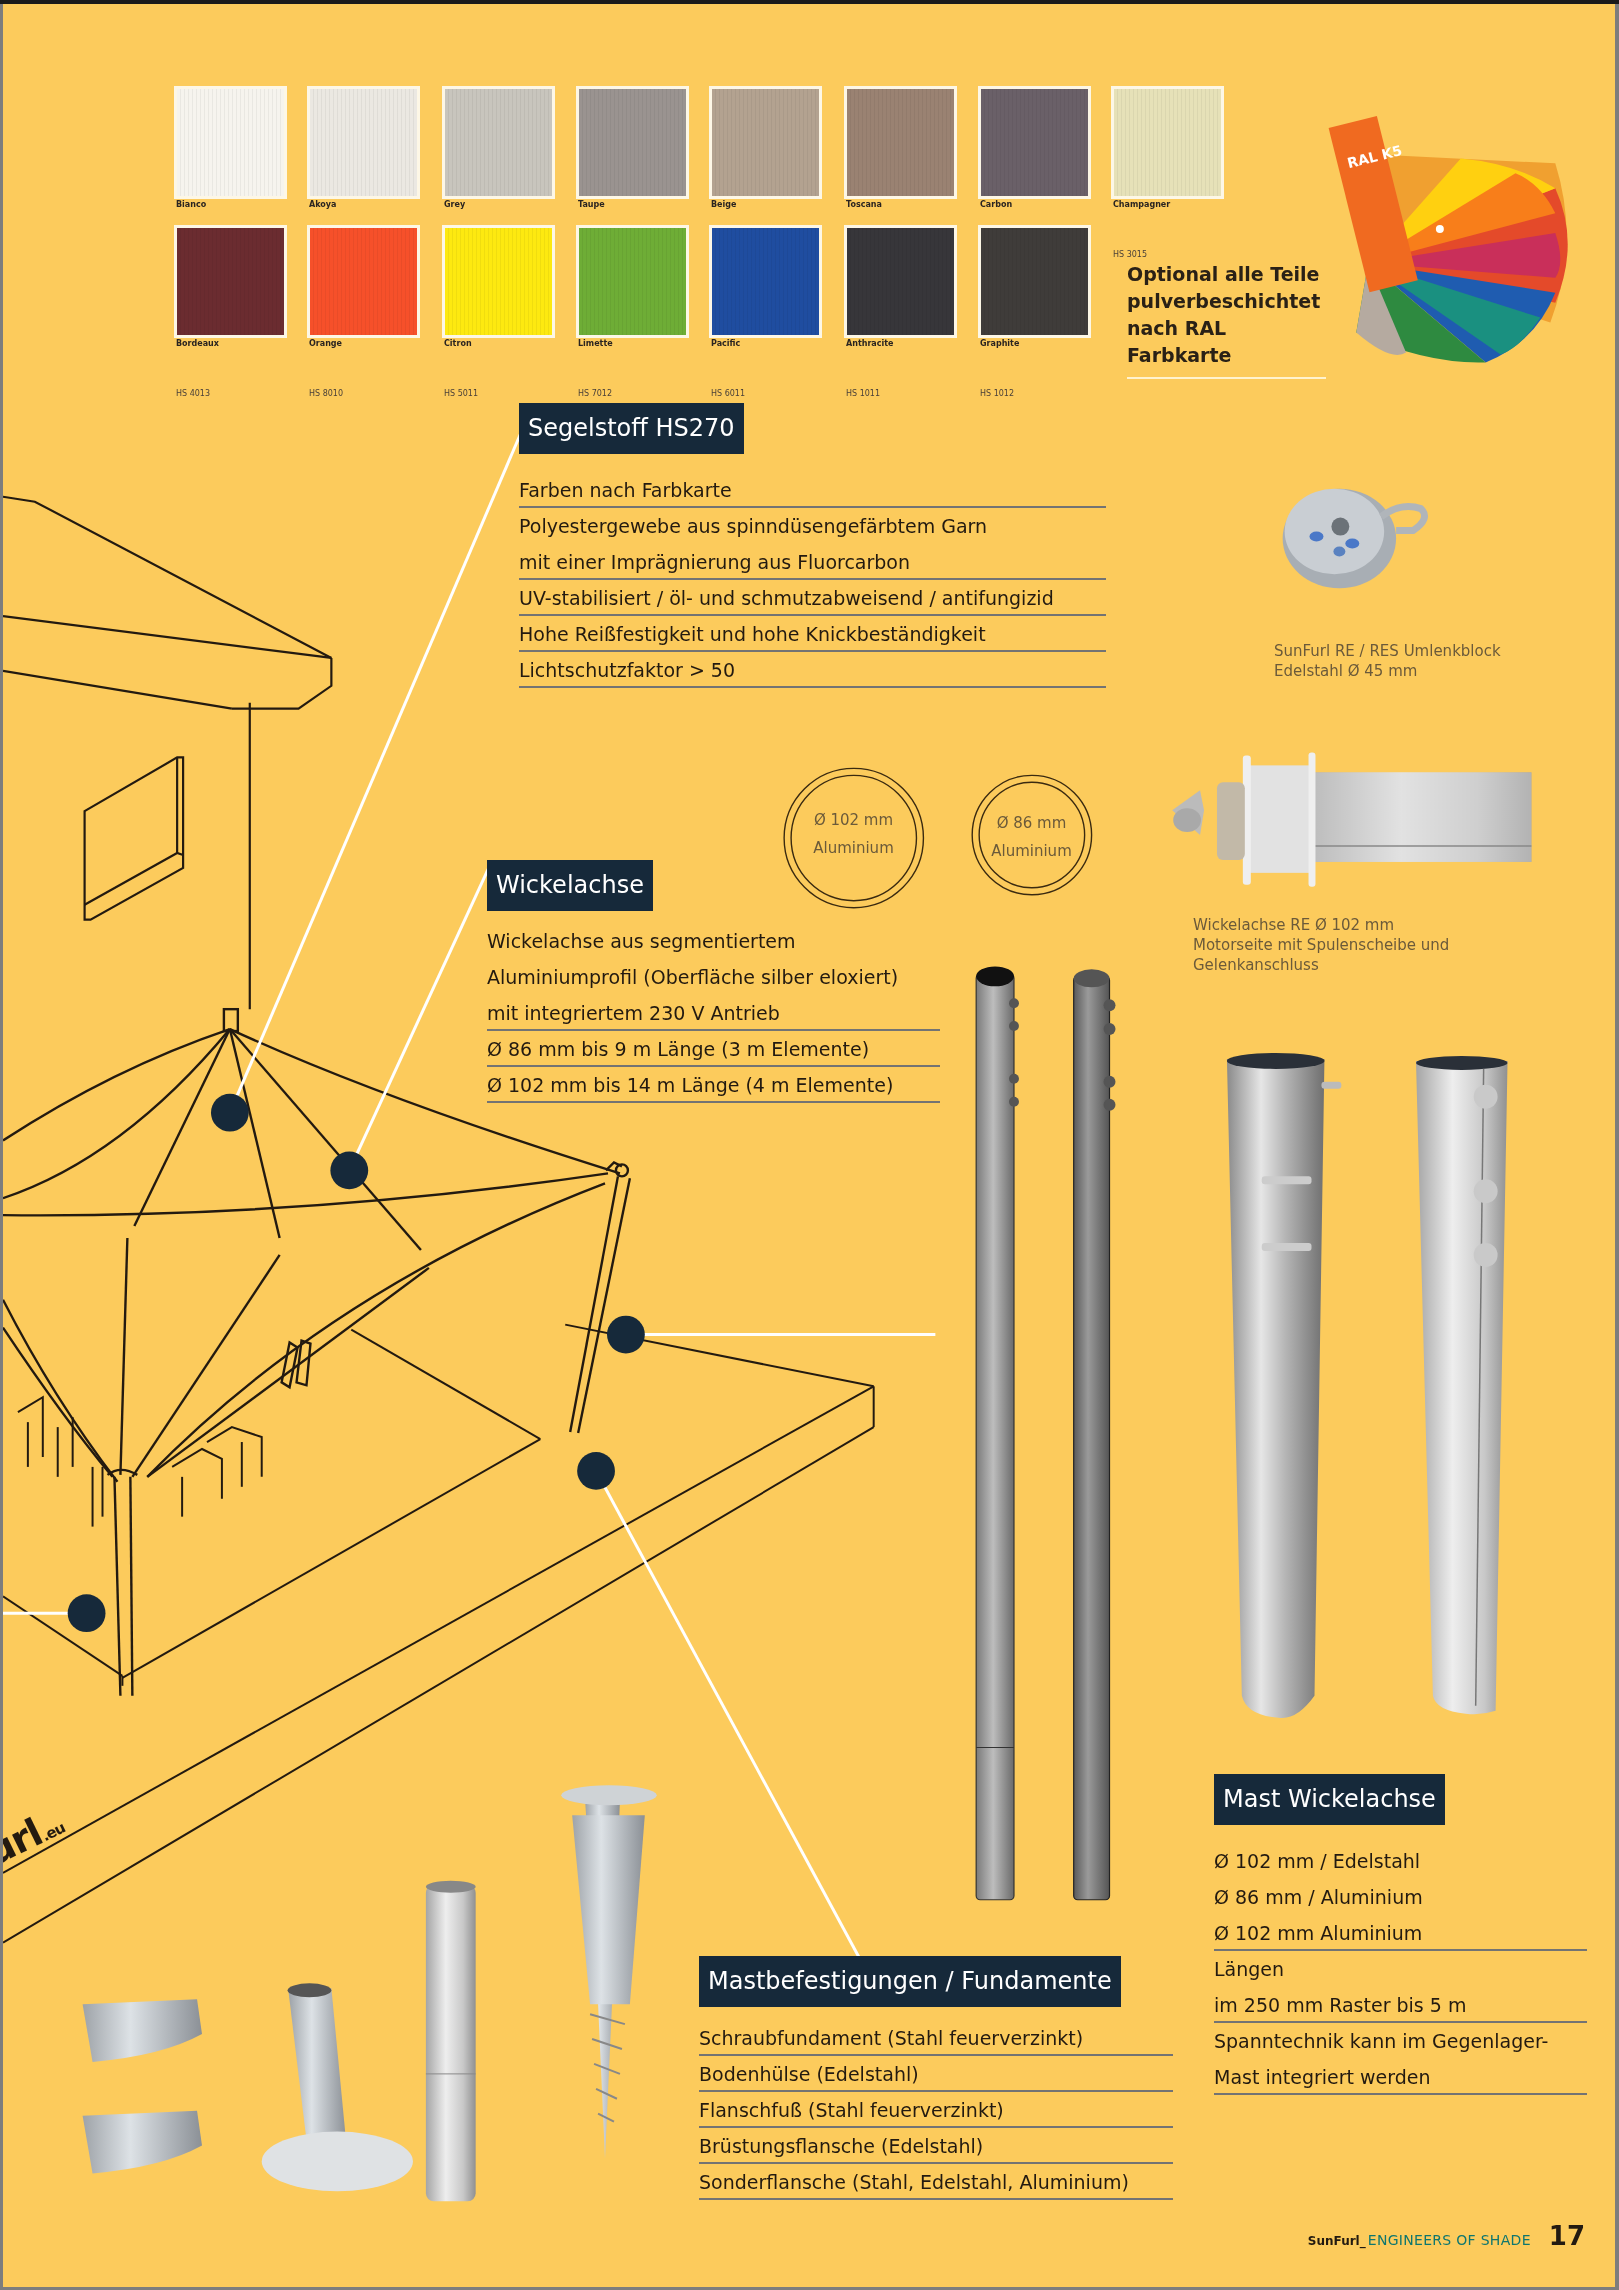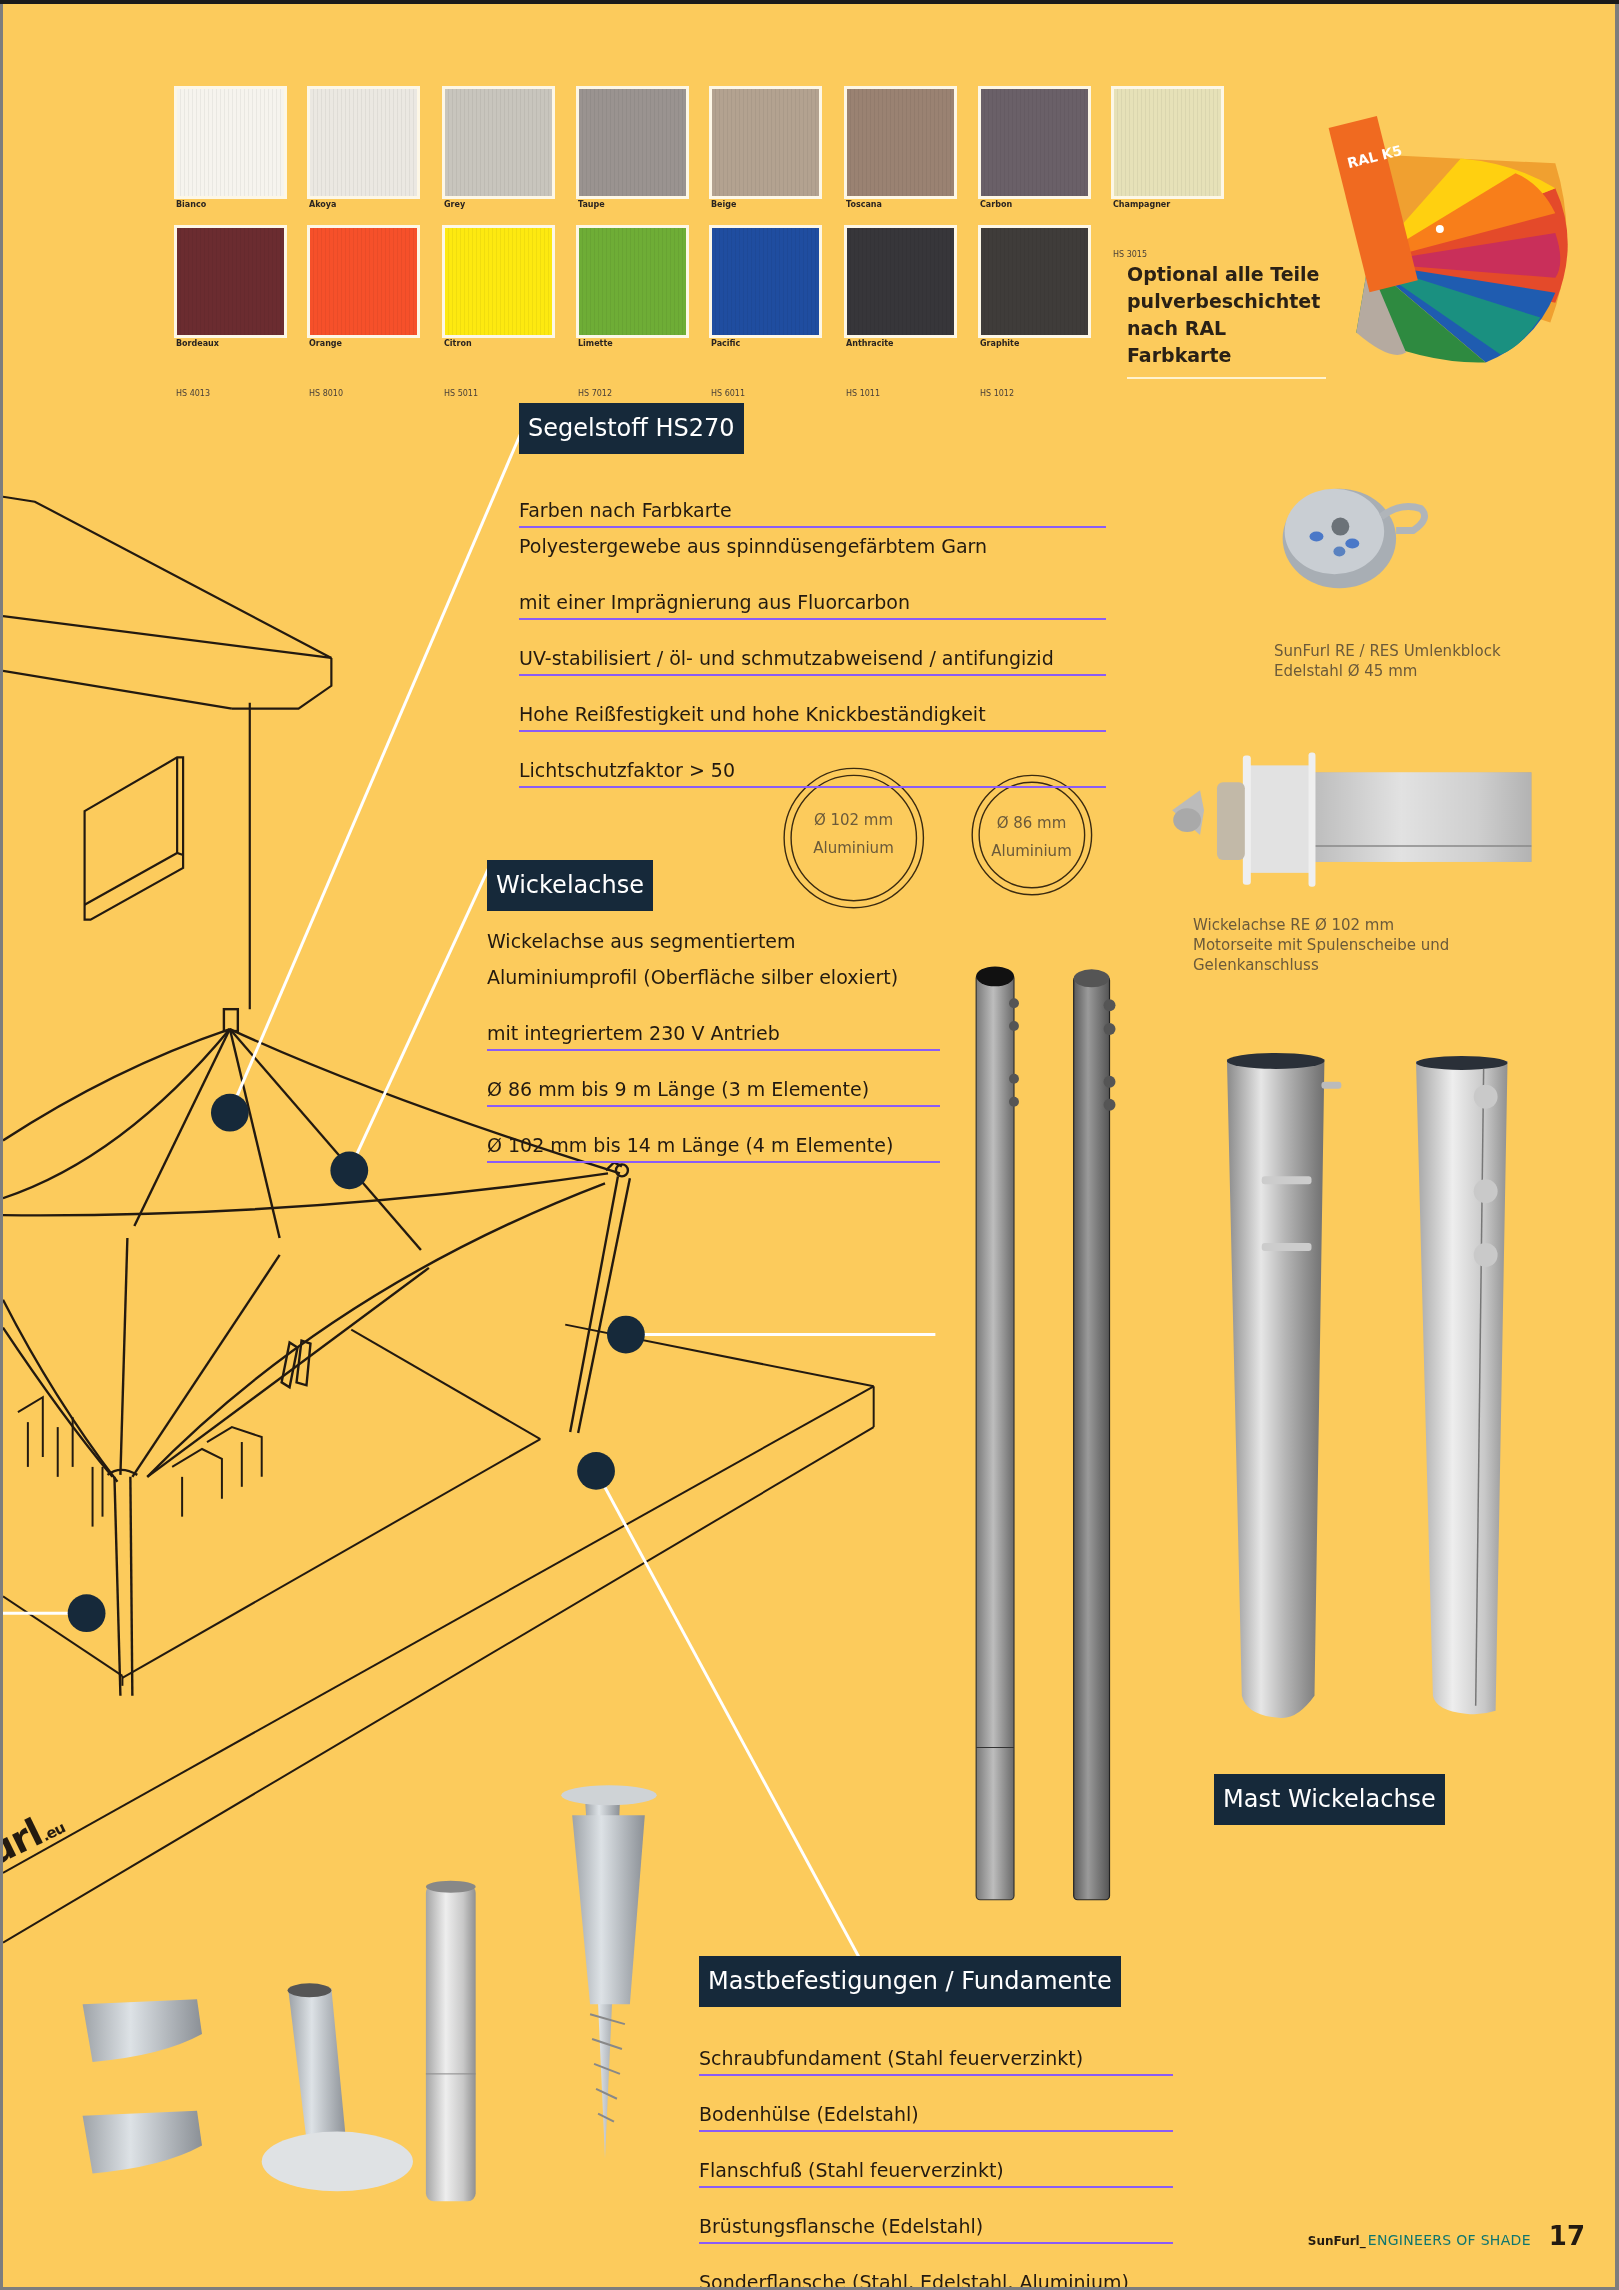--- a/index.html
+++ b/index.html
@@ -37,21 +37,21 @@
       position: absolute; background: #16293a; color: #ffffff;
       font-size: 24px; padding: 8px 9px 9px 9px; line-height: 34px; white-space: nowrap;
       font-family: "DejaVu Sans", sans-serif;
     }
     .spec-list { position: absolute; }
     .spec-row {
       font-size: 19px; color: #231a10; line-height: 36px; height: 36px;
       white-space: nowrap; border-bottom: 2px solid transparent; box-sizing: border-box;
       font-weight: 500;
     }
-    .spec-row.rule { border-bottom: 2px solid #8b5cf6; margin-top: 20px; }
+    .spec-row.rule { border-bottom: 2px solid #737373; }
 
     .caption { position: absolute; font-size: 15px; color: #6b5a3a; line-height: 20px; }
 
     .profile { position: absolute; }
     .profile .lbl {
       position: absolute; left: 0; right: 0; text-align: center; font-size: 15px;
       color: #6b5a3a; line-height: 28px;
     }
 
     .footer { position: absolute; right: 30px; bottom: 36px; display: flex; align-items: baseline; }
@@ -404,20 +404,29 @@
   <div class="sec-head" style="left:484px; top:856px;">Wickelachse</div>
   <div class="spec-list" style="left:484px; top:919px; width:453px;">
       <div class="spec-row">Wickelachse aus segmentiertem</div>
       <div class="spec-row">Aluminiumprofil (Oberfläche silber eloxiert)</div>
       <div class="spec-row rule">mit integriertem 230 V Antrieb</div>
       <div class="spec-row rule">Ø 86 mm bis 9 m Länge (3 m Elemente)</div>
       <div class="spec-row rule">Ø 102 mm  bis 14 m Länge (4 m Elemente)</div>
     </div>
 
   <div class="sec-head" style="left:1211px; top:1770px;">Mast Wickelachse</div>
+  <div class="spec-list" style="left:1211px; top:1839px; width:373px;">
+      <div class="spec-row">Ø 102 mm / Edelstahl</div>
+      <div class="spec-row">Ø 86 mm / Aluminium</div>
+      <div class="spec-row rule">Ø 102 mm Aluminium</div>
+      <div class="spec-row">Längen</div>
+      <div class="spec-row rule">im 250 mm Raster bis 5 m</div>
+      <div class="spec-row">Spanntechnik kann im Gegenlager-</div>
+      <div class="spec-row rule">Mast integriert werden</div>
+    </div>
 
   <div class="sec-head" style="left:696px; top:1952px;">Mastbefestigungen / Fundamente</div>
   <div class="spec-list" style="left:696px; top:2016px; width:474px;">
       <div class="spec-row rule">Schraubfundament (Stahl feuerverzinkt)</div>
       <div class="spec-row rule">Bodenhülse (Edelstahl)</div>
       <div class="spec-row rule">Flanschfuß (Stahl feuerverzinkt)</div>
       <div class="spec-row rule">Brüstungsflansche (Edelstahl)</div>
       <div class="spec-row rule">Sonderflansche (Stahl, Edelstahl, Aluminium)</div>
     </div>
 

